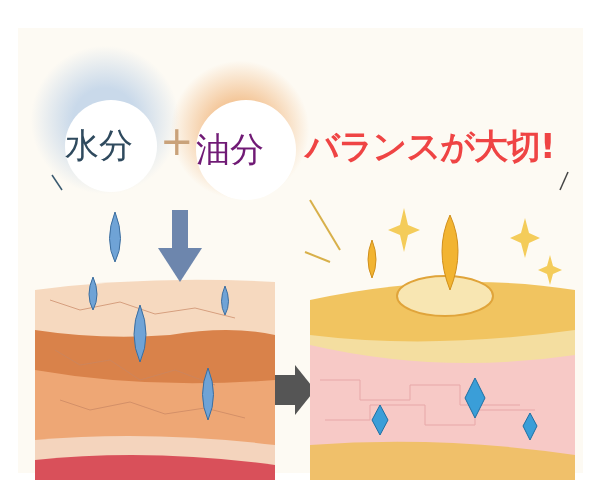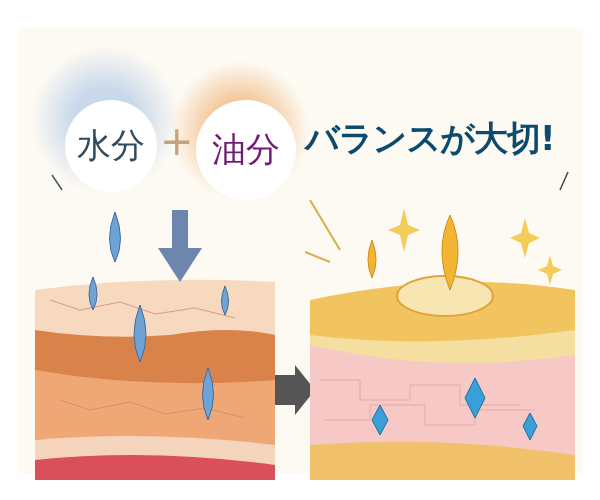--- a/index.html
+++ b/index.html
@@ -1,24 +1,24 @@
 <!DOCTYPE html>
 <html><head>
   <meta charset="utf-8">
   <style>
     html,body{margin:0;padding:0;background:#fff;}
     body{width:600px;height:500px;position:relative;overflow:hidden;font-family:"DejaVu Sans",sans-serif;}
     .canvas{position:absolute;left:18px;top:28px;width:565px;height:445px;background:#fdfaf3;}
     .glow-blue{position:absolute;left:30px;top:45px;width:150px;height:150px;border-radius:50%;background:radial-gradient(circle,#c9d9ea 30%,rgba(201,217,234,0) 70%);}
     .glow-orange{position:absolute;left:170px;top:60px;width:140px;height:140px;border-radius:50%;background:radial-gradient(circle,#f4c79a 30%,rgba(244,199,154,0) 70%);}
-    .bubble{position:absolute;border-radius:50%;background:#fff;display:flex;align-items:center;justify-content:center;font-family:Liberation Sans, sans-serif;font-size:34px;}
+    .bubble{position:absolute;border-radius:50%;background:#fff;display:flex;align-items:center;font-family:Liberation Sans, sans-serif;font-size:34px;}
     .b1{left:65px;top:100px;width:92px;height:92px;color:#2f4a5e;}
     .b2{left:196px;top:100px;width:100px;height:100px;color:#701a75;}
     .plus{position:absolute;left:160px;top:118px;font-size:40px;color:#c9a27a;}
-    .headline{position:absolute;left:305px;top:116px;font-size:34px;font-weight:bold;color:#0c4a6e;letter-spacing:-1px;}
+    .headline{position:absolute;left:305px;top:124px;font-size:34px;font-weight:bold;color:#ef4444;letter-spacing:-1px;}
     .svgwrap{position:absolute;left:0;top:0;}
   </style>
 </head>
 <body>
 
 <div class="canvas"></div>
 <div class="glow-blue"></div>
 <div class="glow-orange"></div>
 
 <div class="bubble b1">

